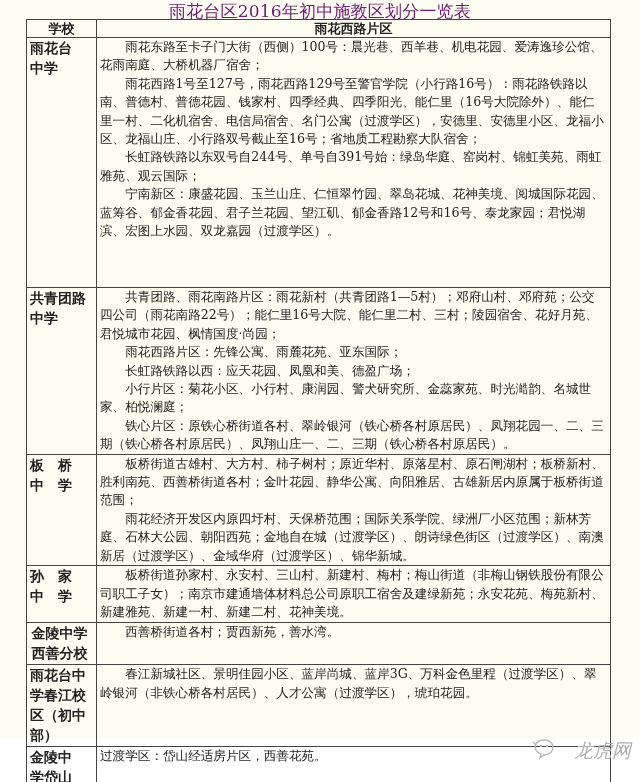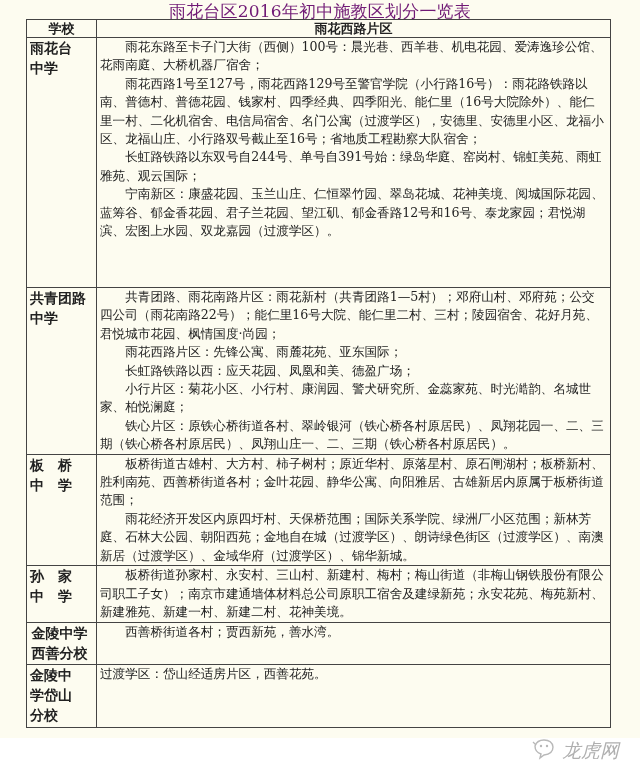--- a/index.html
+++ b/index.html
@@ -28,21 +28,21 @@
   td.school.top { vertical-align:top; }
   td.desc p { margin:0; text-indent:2em; }
   td.desc p.noindent { text-indent:0; }
   .note {
     position:absolute; left:24px; top:688px; width:540px;
     font-size:13px; line-height:20px; font-weight:bold; color:#222;
   }
   .note .indent { padding-left:24px; }
   .watermark {
     position:absolute; left:532px; top:736px; height:30px;
-    display:flex; align-items:center; gap:4px;
+    display:flex; align-items:center; gap:16px;
     color:#b0b0b0; font-size:19px; font-style:italic;
     font-family:"DejaVu Sans","Liberation Sans",sans-serif;
   }
 </style>
 </head>
 <body>
 
 <div class="page-bg"></div>
 <div class="bottom-strip"></div>
 
@@ -109,20 +109,28 @@
 
     <tr style="height:42px;">
       <td class="school top">
           <span style="display:block;width:4.2em;text-align:center;">金陵中学西善分校</span>
         </td>
       <td class="desc">
         <p>西善桥街道各村；贾西新苑，善水湾。</p>
       </td>
     </tr>
 
+    <tr style="height:82px;">
+      <td class="school top">
+          <span style="display:block;width:4.2em;">雨花台中学春江校区（初中部）</span>
+        </td>
+      <td class="desc">
+        <p>春江新城社区、景明佳园小区、蓝岸尚城、蓝岸3G、万科金色里程（过渡学区）、翠岭银河（非铁心桥各村居民）、人才公寓（过渡学区），琥珀花园。</p>
+      </td>
+    </tr>
 
     <tr style="height:63px;">
       <td class="school top">
           <span style="display:block;width:3.2em;">金陵中学岱山分校</span>
         </td>
       <td class="desc">
         <p class="noindent">过渡学区：岱山经适房片区，西善花苑。</p>
       </td>
     </tr>
   </tbody>

